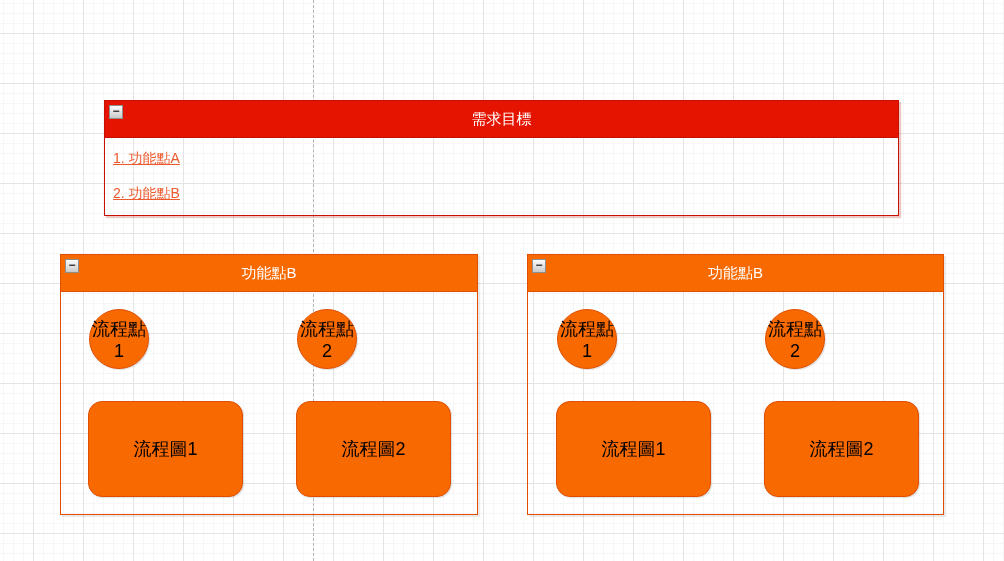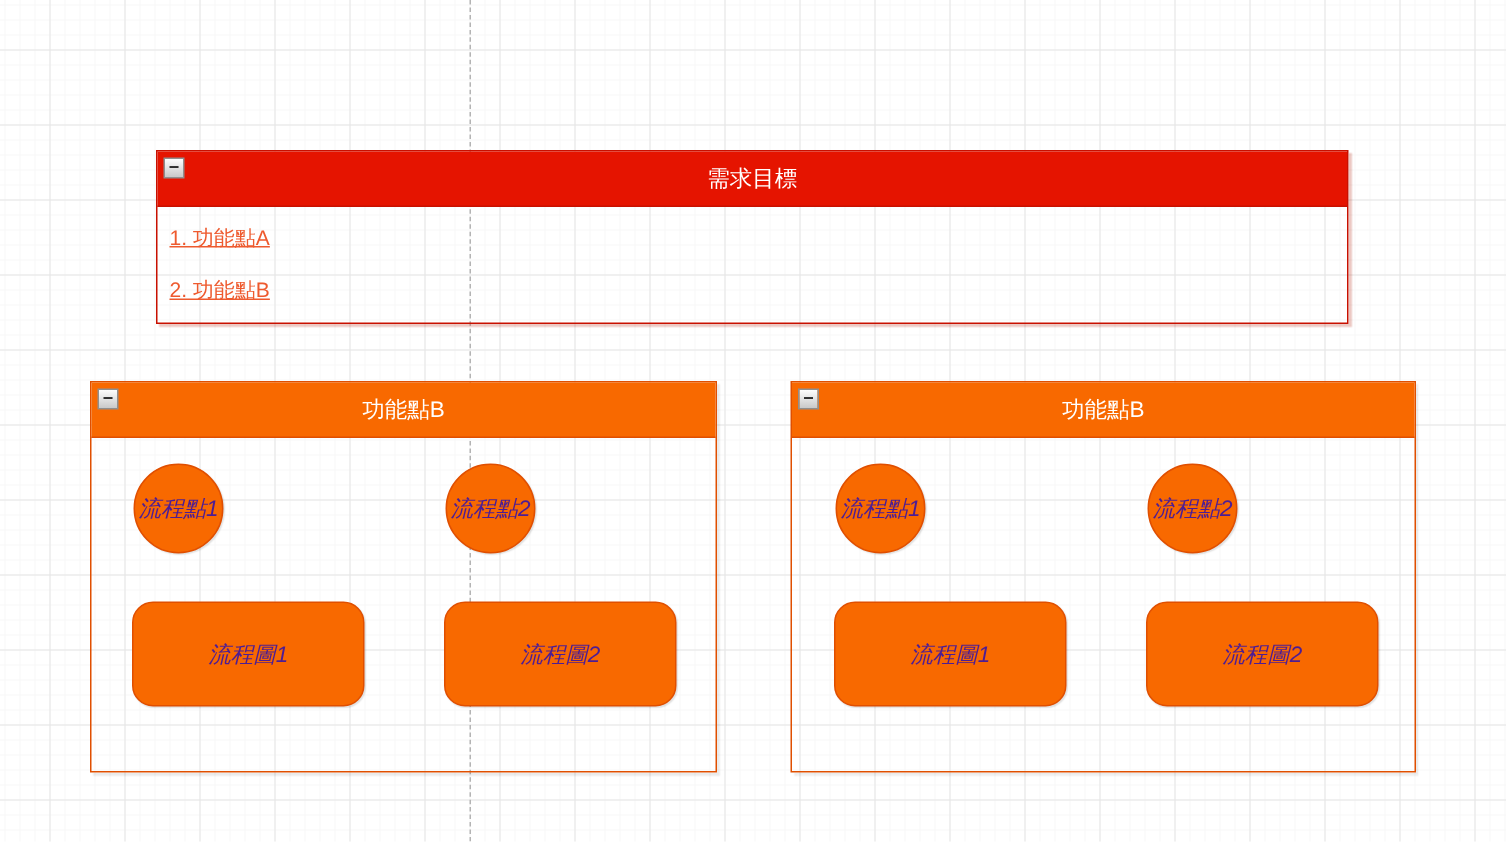--- a/index.html
+++ b/index.html
@@ -81,29 +81,28 @@
   .req-item:last-child { margin-bottom: 15px; }
 
   .node {
     position: absolute;
     box-sizing: border-box;
     display: flex;
     align-items: center;
     justify-content: center;
     background: #f86900;
     border: 1px solid #e04f00;
-    color: #4c1d95;
-    font-size: 15px;
+    color: #000000;
+    font-size: 18px;
     text-align: center;
     z-index: 3;
     box-shadow: 1px 1px 1px rgba(0,0,0,0.12);
-    font-style: italic;
   }
   .node.circle { width: 60px; height: 60px; border-radius: 50%; }
-  .node.flow   { width: 155px; height: 70px; border-radius: 14px; align-items: center; }
+  .node.flow   { width: 155px; height: 96px; border-radius: 14px; align-items: center; }
 </style>
 </head>
 <body>
 
 <div class="canvas">
 
   <div class="page-break"></div>
 
   <section class="container red" style="left:104px; top:100px; width:795px; height:116px;">
     <div class="hdr">

